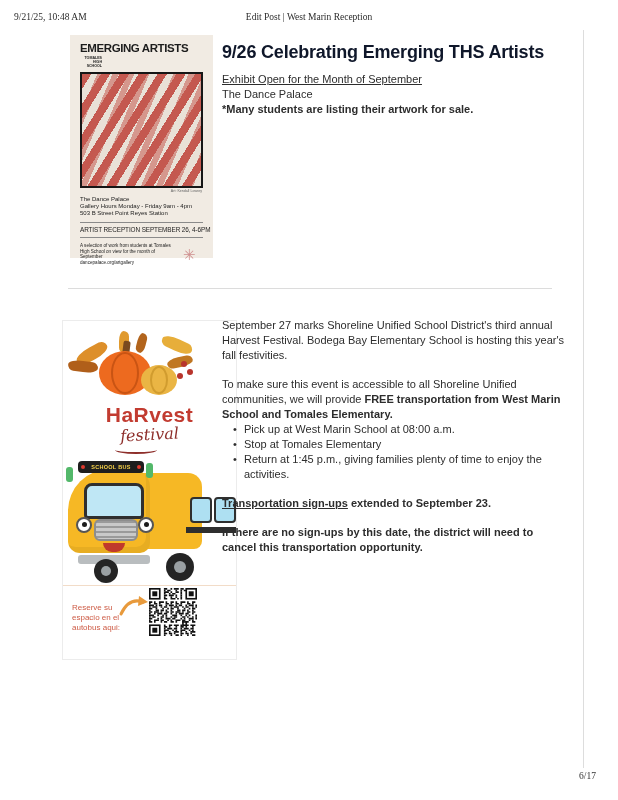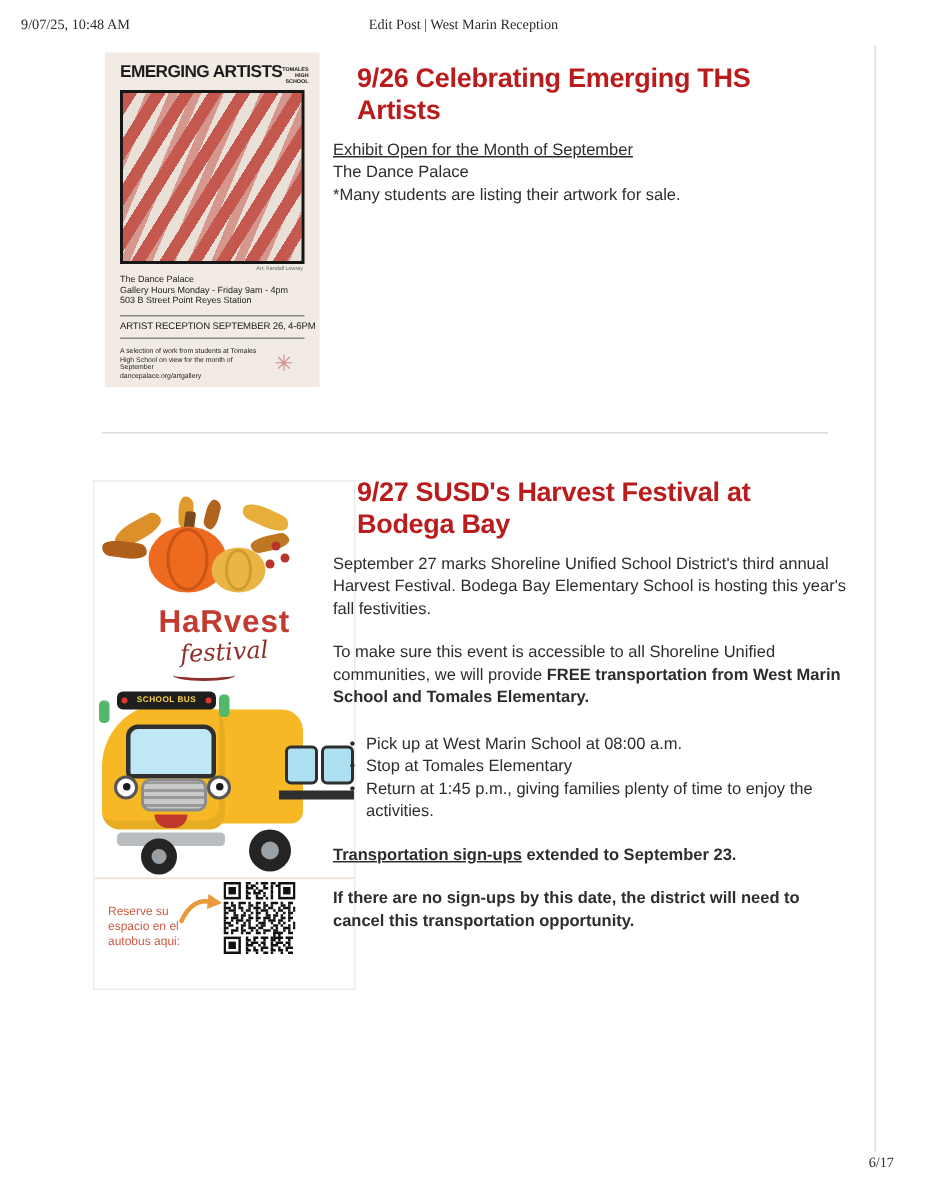--- a/index.html
+++ b/index.html
@@ -9,36 +9,36 @@
   
   .ph-date{position:absolute;left:14px;top:12px;font:9.5px "Liberation Serif",serif;color:#2b2b2b;}
   .ph-title{position:absolute;left:0;right:0;top:12px;text-align:center;font:9.5px "Liberation Serif",serif;color:#2b2b2b;}
   .pf-url{position:absolute;left:14px;top:771px;font:9px "Liberation Serif",serif;color:#333;}
   .pf-page{position:absolute;right:22px;top:771px;font:9.5px "Liberation Serif",serif;color:#333;}
   .right-border{position:absolute;left:583px;top:30px;width:1px;height:738px;background:#ddd;}
   .post-divider{position:absolute;left:68px;top:288px;width:484px;height:1px;background:#dcdcdc;}
 
   
   .post-text{position:absolute;left:222px;width:347px;}
-  .post-title{margin:0 16px 9px;font-size:18px;line-height:21px;font-weight:700;color:#b91c1c;letter-spacing:-0.2px;}
+  .post-title{margin:0 0 9px;font-size:18px;line-height:21px;font-weight:700;color:#0f172a;letter-spacing:-0.2px;}
   .p1-line{font-size:11px;line-height:15px;font-weight:400;}
   .p1-line.u{text-decoration:underline;}
-  .p1-note{font-size:11px;line-height:15px;font-weight:400;}
+  .p1-note{font-size:11px;line-height:15px;font-weight:700;}
   .post2 p{margin:0 0 14px;font-size:11px;line-height:15px;}
-  .post2 .no-gap{margin-bottom:16px;}
+  .post2 .no-gap{margin-bottom:0;}
   .post2 ul{list-style:none;margin:0 0 14px;padding:0;}
   .post2 li{position:relative;padding-left:22px;font-size:11px;line-height:15px;}
   .post2 li::before{content:"•";position:absolute;left:11px;}
   .signup{margin:0 0 14px;font-size:11px;line-height:15px;font-weight:700;}
   .signup .u{text-decoration:underline;}
   .warning{font-size:11px;line-height:15px;font-weight:700;}
 
   
   .poster{position:absolute;left:70px;top:35px;width:143px;height:223px;background:#f1ebe3;color:#1c1c1c;}
-  .poster-head{display:flex;justify-content:space-between;align-items:flex-start;padding:7px 10px 2px;}
+  .poster-head{display:flex;justify-content:space-between;align-items:flex-start;padding:7px 10px 2px;flex-direction:column;}
   .poster-title{font-size:11.5px;font-weight:800;letter-spacing:-0.4px;white-space:nowrap;}
   .poster-school{font-size:3.6px;line-height:4.2px;text-align:right;width:22px;font-weight:700;padding-top:2px;}
   .painting{margin:1px 10px 0;height:112px;border:2px solid #161616;
      background:
        repeating-linear-gradient(113deg, rgba(197,90,80,0.55) 0 6px, rgba(236,229,220,0) 6px 14px),
        repeating-linear-gradient(122deg, #c4584f 0 8px, #e9e1d7 8px 16px);}
   .credit{font-size:3.6px;color:#666;text-align:right;margin:1px 11px 0;}
   .venue-block{margin:3px 10px 0;font-size:6px;line-height:7.4px;font-weight:500;}
   .reception{margin:4px 10px 0;padding:3.5px 0;border-top:1px solid #8a8a8a;border-bottom:1px solid #8a8a8a;
      font-size:6.4px;letter-spacing:-0.1px;white-space:nowrap;}
@@ -102,21 +102,21 @@
   .flyer-divider{position:absolute;left:0;right:0;top:264px;height:1px;background:#f2dcc8;}
   .reserve{position:absolute;left:9px;top:282px;width:58px;font-size:8px;line-height:10px;color:#cd5b45;}
   .arrow{position:absolute;left:56px;top:272px;}
   .qr{position:absolute;left:86px;top:267px;width:48px;height:48px;}
 </style>
 </head>
 <body>
 
 <div class="page">
 
-  <div class="ph-date">9/07/25, 10:48 AM</div>
+  <div class="ph-date">9/21/25, 10:48 AM</div>
   <div class="ph-title">Edit Post | West Marin Reception</div>
 
   <div class="right-border"></div>
 
   <div class="poster">
     <div class="poster-head">
       <div class="poster-title">EMERGING ARTISTS</div>
       <div class="poster-school">TOMALES HIGH SCHOOL</div>
     </div>
     <div class="painting"></div>
@@ -239,21 +239,20 @@
             <rect x="1" y="23" width="5" height="5" fill="#fff"></rect>
             <rect x="2" y="24" width="3" height="3" fill="#111"></rect>
           <rect x="20" y="20" width="3" height="3" fill="#111"></rect>
             <rect x="21" y="21" width="1" height="1" fill="#fff"></rect>
         </g>
       </svg>
     </div>
   </div>
 
   <div class="post-text post2" style="top:318px;">
-    <h1 class="post-title">9/27 SUSD's Harvest Festival at Bodega Bay</h1>
     <p>September 27 marks Shoreline Unified School District's third annual Harvest Festival. Bodega Bay Elementary School is hosting this year's fall festivities.</p>
     <p class="no-gap"><span>To make sure this event is accessible to all Shoreline Unified communities, we will provide </span><strong>FREE transportation from West Marin School and Tomales Elementary.</strong></p>
     <ul>
       <li>Pick up at West Marin School at 08:00 a.m.</li>
       <li>Stop at Tomales Elementary</li>
       <li>Return at 1:45 p.m., giving families plenty of time to enjoy the activities.</li>
     </ul>
     <p class="signup"><span class="u">Transportation sign-ups</span><span> extended to September 23.</span></p>
     <p class="warning">If there are no sign-ups by this date, the district will need to cancel this transportation opportunity.</p>
   </div>

